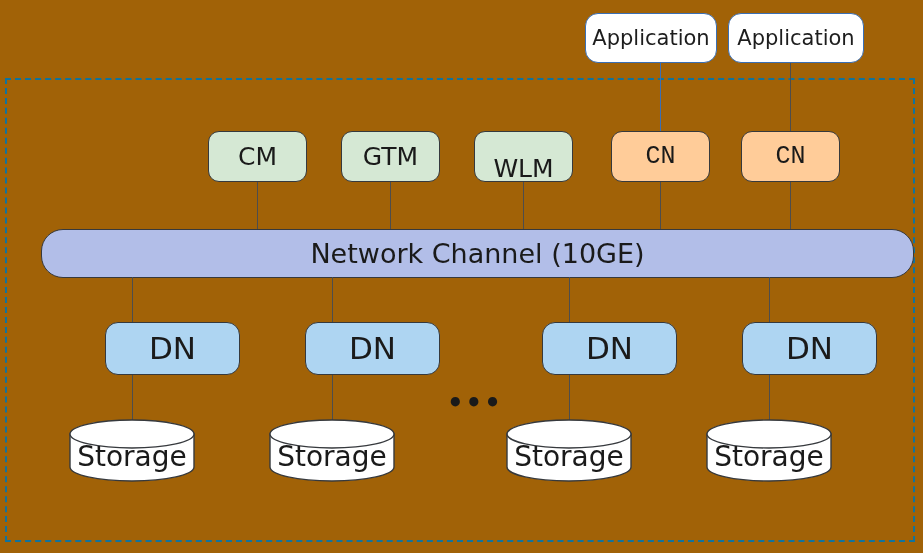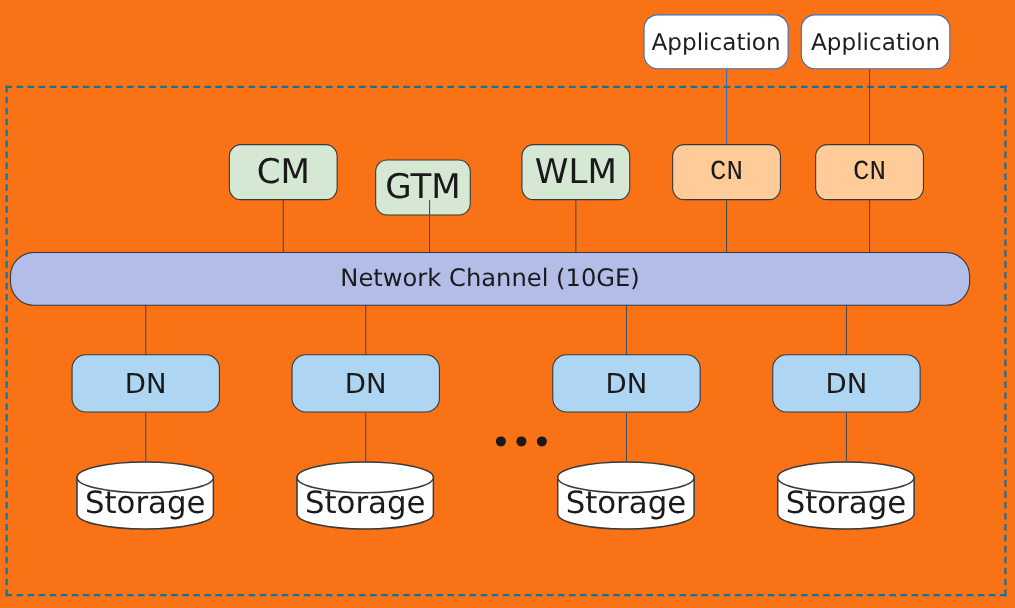--- a/index.html
+++ b/index.html
@@ -7,21 +7,21 @@
     padding: 0;
     background: #ffffff;
   }
   body {
     font-family: "DejaVu Sans", "Liberation Sans", sans-serif;
   }
   #canvas {
     position: relative;
     width: 923px;
     height: 553px;
-    background: #f97316;
+    background: #a16207;
     overflow: hidden;
   }
 
   
   .cluster-boundary {
     position: absolute;
     left: 5px;
     top: 78px;
     width: 910px;
     height: 464px;
@@ -47,50 +47,51 @@
   .node-app {
     border: 1.4px solid #3a6fb5;
     background: #ffffff;
     border-radius: 13px;
     font-size: 21px;
     color: #1d1d1d;
   }
 
   .node-green {
     background: #d5e8d4;
-    font-size: 31px;
+    font-size: 25px;
   }
 
   .node-orange {
     background: #ffcc99;
     font-size: 25px;
     font-family: Liberation Mono, monospace;
   }
 
   .node-dn {
     background: #aed5f2;
-    font-size: 25px;
+    font-size: 31px;
     border-radius: 13px;
+    margin-left: 40px;
   }
 
   
   .network-bar {
     position: absolute;
-    left: 9px;
+    left: 41px;
     top: 229px;
     width: 873px;
     height: 49px;
     box-sizing: border-box;
     background: #b2bee8;
     border: 1.4px solid #36393d;
     border-radius: 22px;
     display: flex;
     align-items: center;
     justify-content: center;
-    font-size: 22px;
+    font-size: 27px;
     color: #1a1a1a;
     white-space: nowrap;
   }
 
   
   .edge {
     position: absolute;
     width: 0;
     border-left: 1.6px solid #4d4d4d;
   }
@@ -148,24 +149,24 @@
   <div class="node node-app" style="left:728px; top:13px; width:136px; height:50px;">
     <span>Application</span>
   </div>
 
   <div class="edge edge-blue" style="left:660px; top:63px; height:69px;"></div>
   <div class="edge" style="left:790px; top:63px; height:69px;"></div>
 
   <div class="node node-green" style="left:208px; top:131px; width:99px; height:51px;">
     <span>CM</span>
   </div>
-  <div class="node node-green" style="left:341px; top:145px; width:87px; height:51px;">
+  <div class="node node-green" style="left:341px; top:131px; width:99px; height:51px;">
     <span>GTM</span>
   </div>
-  <div class="node node-green" style="left:474px; top:131px; width:99px; height:51px;">
+  <div class="node node-green" style="left:474px; top:131px; width:99px; height:51px;align-items:flex-end;">
     <span>WLM</span>
   </div>
 
   <div class="node node-orange" style="left:611px; top:131px; width:99px; height:51px;">
     <span>CN</span>
   </div>
   <div class="node node-orange" style="left:741px; top:131px; width:99px; height:51px;">
     <span>CN</span>
   </div>
 

